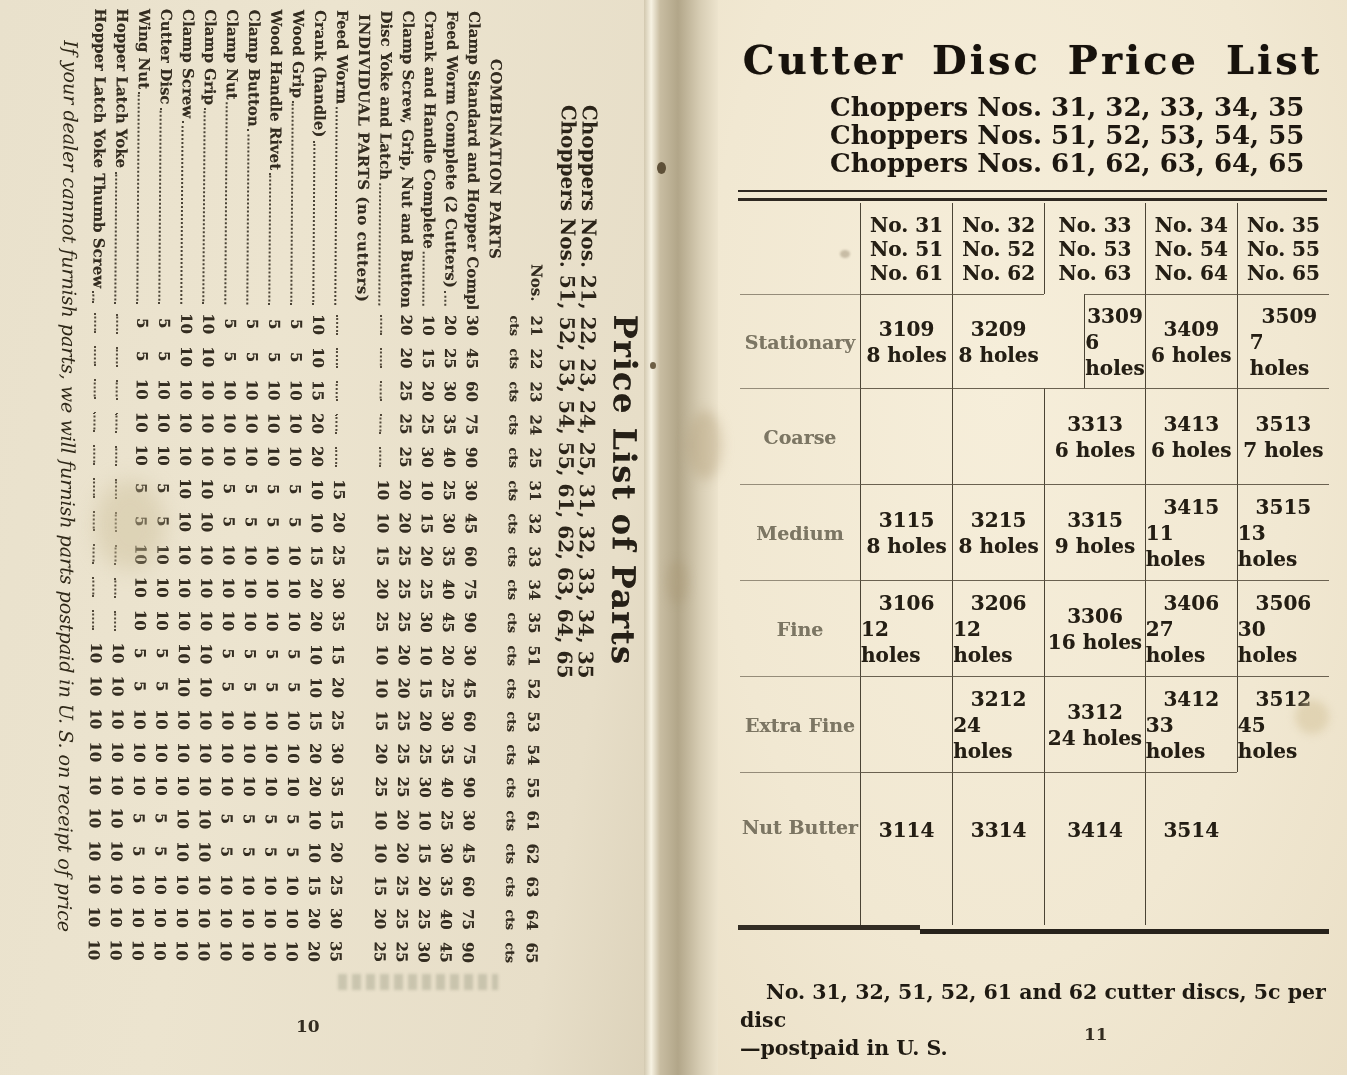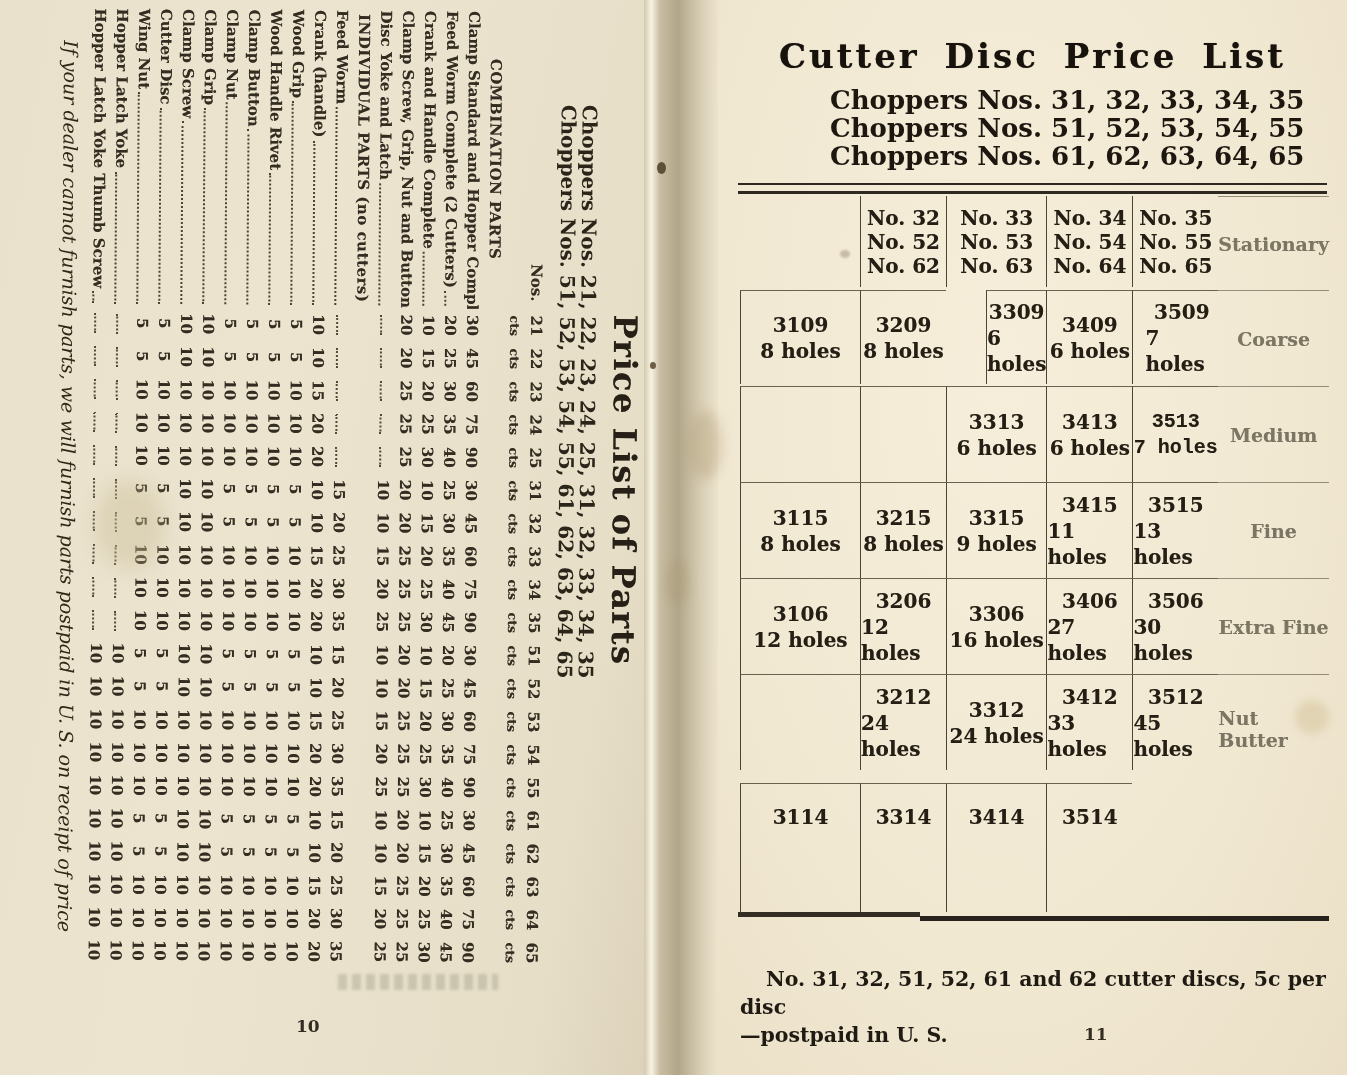--- a/index.html
+++ b/index.html
@@ -35,35 +35,35 @@
   .lval .cdots{display:block;height:0;border-bottom:2px dotted #52493a;width:20px;margin:0 auto 5px;}
   .nos{justify-content:flex-end;padding-right:8px;font-size:15px;}
   .cts{font-size:12.5px;}
   .lsection{grid-column:1;text-align:center;font-size:15px;letter-spacing:.5px;}
   .l-footer{margin-top:9px;text-align:center;font-style:italic;font-size:19px;
     color:#2e2717;}
   .page-num{position:absolute;font-size:17px;font-weight:bold;color:#332c20;}
 
   
   .r-inner{position:absolute;left:0;top:0;width:629px;height:1075px;}
-  .r-title{margin-top:36px;text-align:center;font-size:34px;font-weight:bold;
+  .r-title{margin-top:36px;text-align:center;font-size:40px;font-weight:bold;
     letter-spacing:3px;word-spacing:10px;color:#17120c;text-shadow:0 0 .7px rgba(23,18,12,.6);}
   .r-choppers{margin:10px 0 0 112px;font-size:26px;font-weight:bold;line-height:28px;
     color:#1d1710;}
   .rule-top{margin:13px 20px 0 20px;height:6px;border-top:2px solid #2e2821;
     border-bottom:3px solid #2e2821;}
   .rtable{margin:2px 18px 0 22px;display:grid;grid-template-columns:120px repeat(5,1fr);}
   .rcell{display:flex;flex-direction:column;justify-content:center;align-items:center;
     font-weight:bold;font-size:20px;color:#241e14;text-shadow:0 0 .5px rgba(36,30,20,.45);}
   .rcell.bl{border-left:1.5px solid #4b4435;}
   .rcell.bt{border-top:1.2px solid #6a6150;}
   .rlabel{color:#45402f;opacity:.68;font-size:19px;}
   .rcell .num{line-height:26px;}
   .rcell .holes{line-height:26px;}
-  .nutb{justify-content:flex-start;padding-top:20px;}
+  .nutb{justify-content:flex-start;padding-top:44px;}
   .rule-bottom{margin:0 18px 0 20px;display:flex;align-items:flex-start;}
   .rule-bottom .seg1{width:182px;height:5px;background:#332d24;margin-top:0;}
   .rule-bottom .seg2{flex:1;height:5px;background:#27221b;margin-top:4px;}
   .r-notes{margin:12px 20px 0 22px;font-size:20.5px;font-weight:bold;line-height:28px;
     color:#1f1a12;}
   .r-note{margin-bottom:2px;margin-top:44px;}
   .r-note .nline:first-child{text-indent:26px;}
   .showthrough{position:absolute;left:338px;top:974px;width:160px;height:16px;
     background:repeating-linear-gradient(90deg,rgba(120,125,100,.28) 0 9px,rgba(0,0,0,0) 9px 14px);
     filter:blur(1.6px);}
@@ -646,20 +646,25 @@
       <div class="r-title">Cutter Disc Price List</div>
       <div class="r-choppers">
         <div>Choppers Nos. 31, 32, 33, 34, 35</div>
         <div>Choppers Nos. 51, 52, 53, 54, 55</div>
         <div>Choppers Nos. 61, 62, 63, 64, 65</div>
       </div>
       <div class="rule-top"></div>
       <div class="rtable">
           <div class="rcell" style="height: 91px;"></div>
           <div class="rcell bl" style="height: 91px;">
+            <div>No. 31</div>
+            <div>No. 51</div>
+            <div>No. 61</div>
+          </div>
+          <div class="rcell bl" style="height: 91px;">
             <div>No. 32</div>
             <div>No. 52</div>
             <div>No. 62</div>
           </div>
           <div class="rcell bl" style="height: 91px;">
             <div>No. 33</div>
             <div>No. 53</div>
             <div>No. 63</div>
           </div>
           <div class="rcell bl" style="height: 91px;">
@@ -697,21 +702,21 @@
           <div class="rcell bl bt" style="height: 95px;"></div>
           <div class="rcell bl bt" style="height: 95px;"></div>
           <div class="rcell bl bt" style="height: 95px;">
             <div class="num">3313</div>
             <div class="holes">6 holes</div>
           </div>
           <div class="rcell bl bt" style="height: 95px;">
             <div class="num">3413</div>
             <div class="holes">6 holes</div>
           </div>
-          <div class="rcell bl bt" style="height: 95px; font-family: Liberation Mono, monospace;">
+          <div class="rcell bl bt" style="height: 95px;">
             <div class="num">3513</div>
             <div class="holes">7 holes</div>
           </div>
           <div class="rcell rlabel bt" style="height: 95px;">Medium</div>
           <div class="rcell bl bt" style="height: 95px;">
             <div class="num">3115</div>
             <div class="holes">8 holes</div>
           </div>
           <div class="rcell bl bt" style="height: 95px;">
             <div class="num">3215</div>

